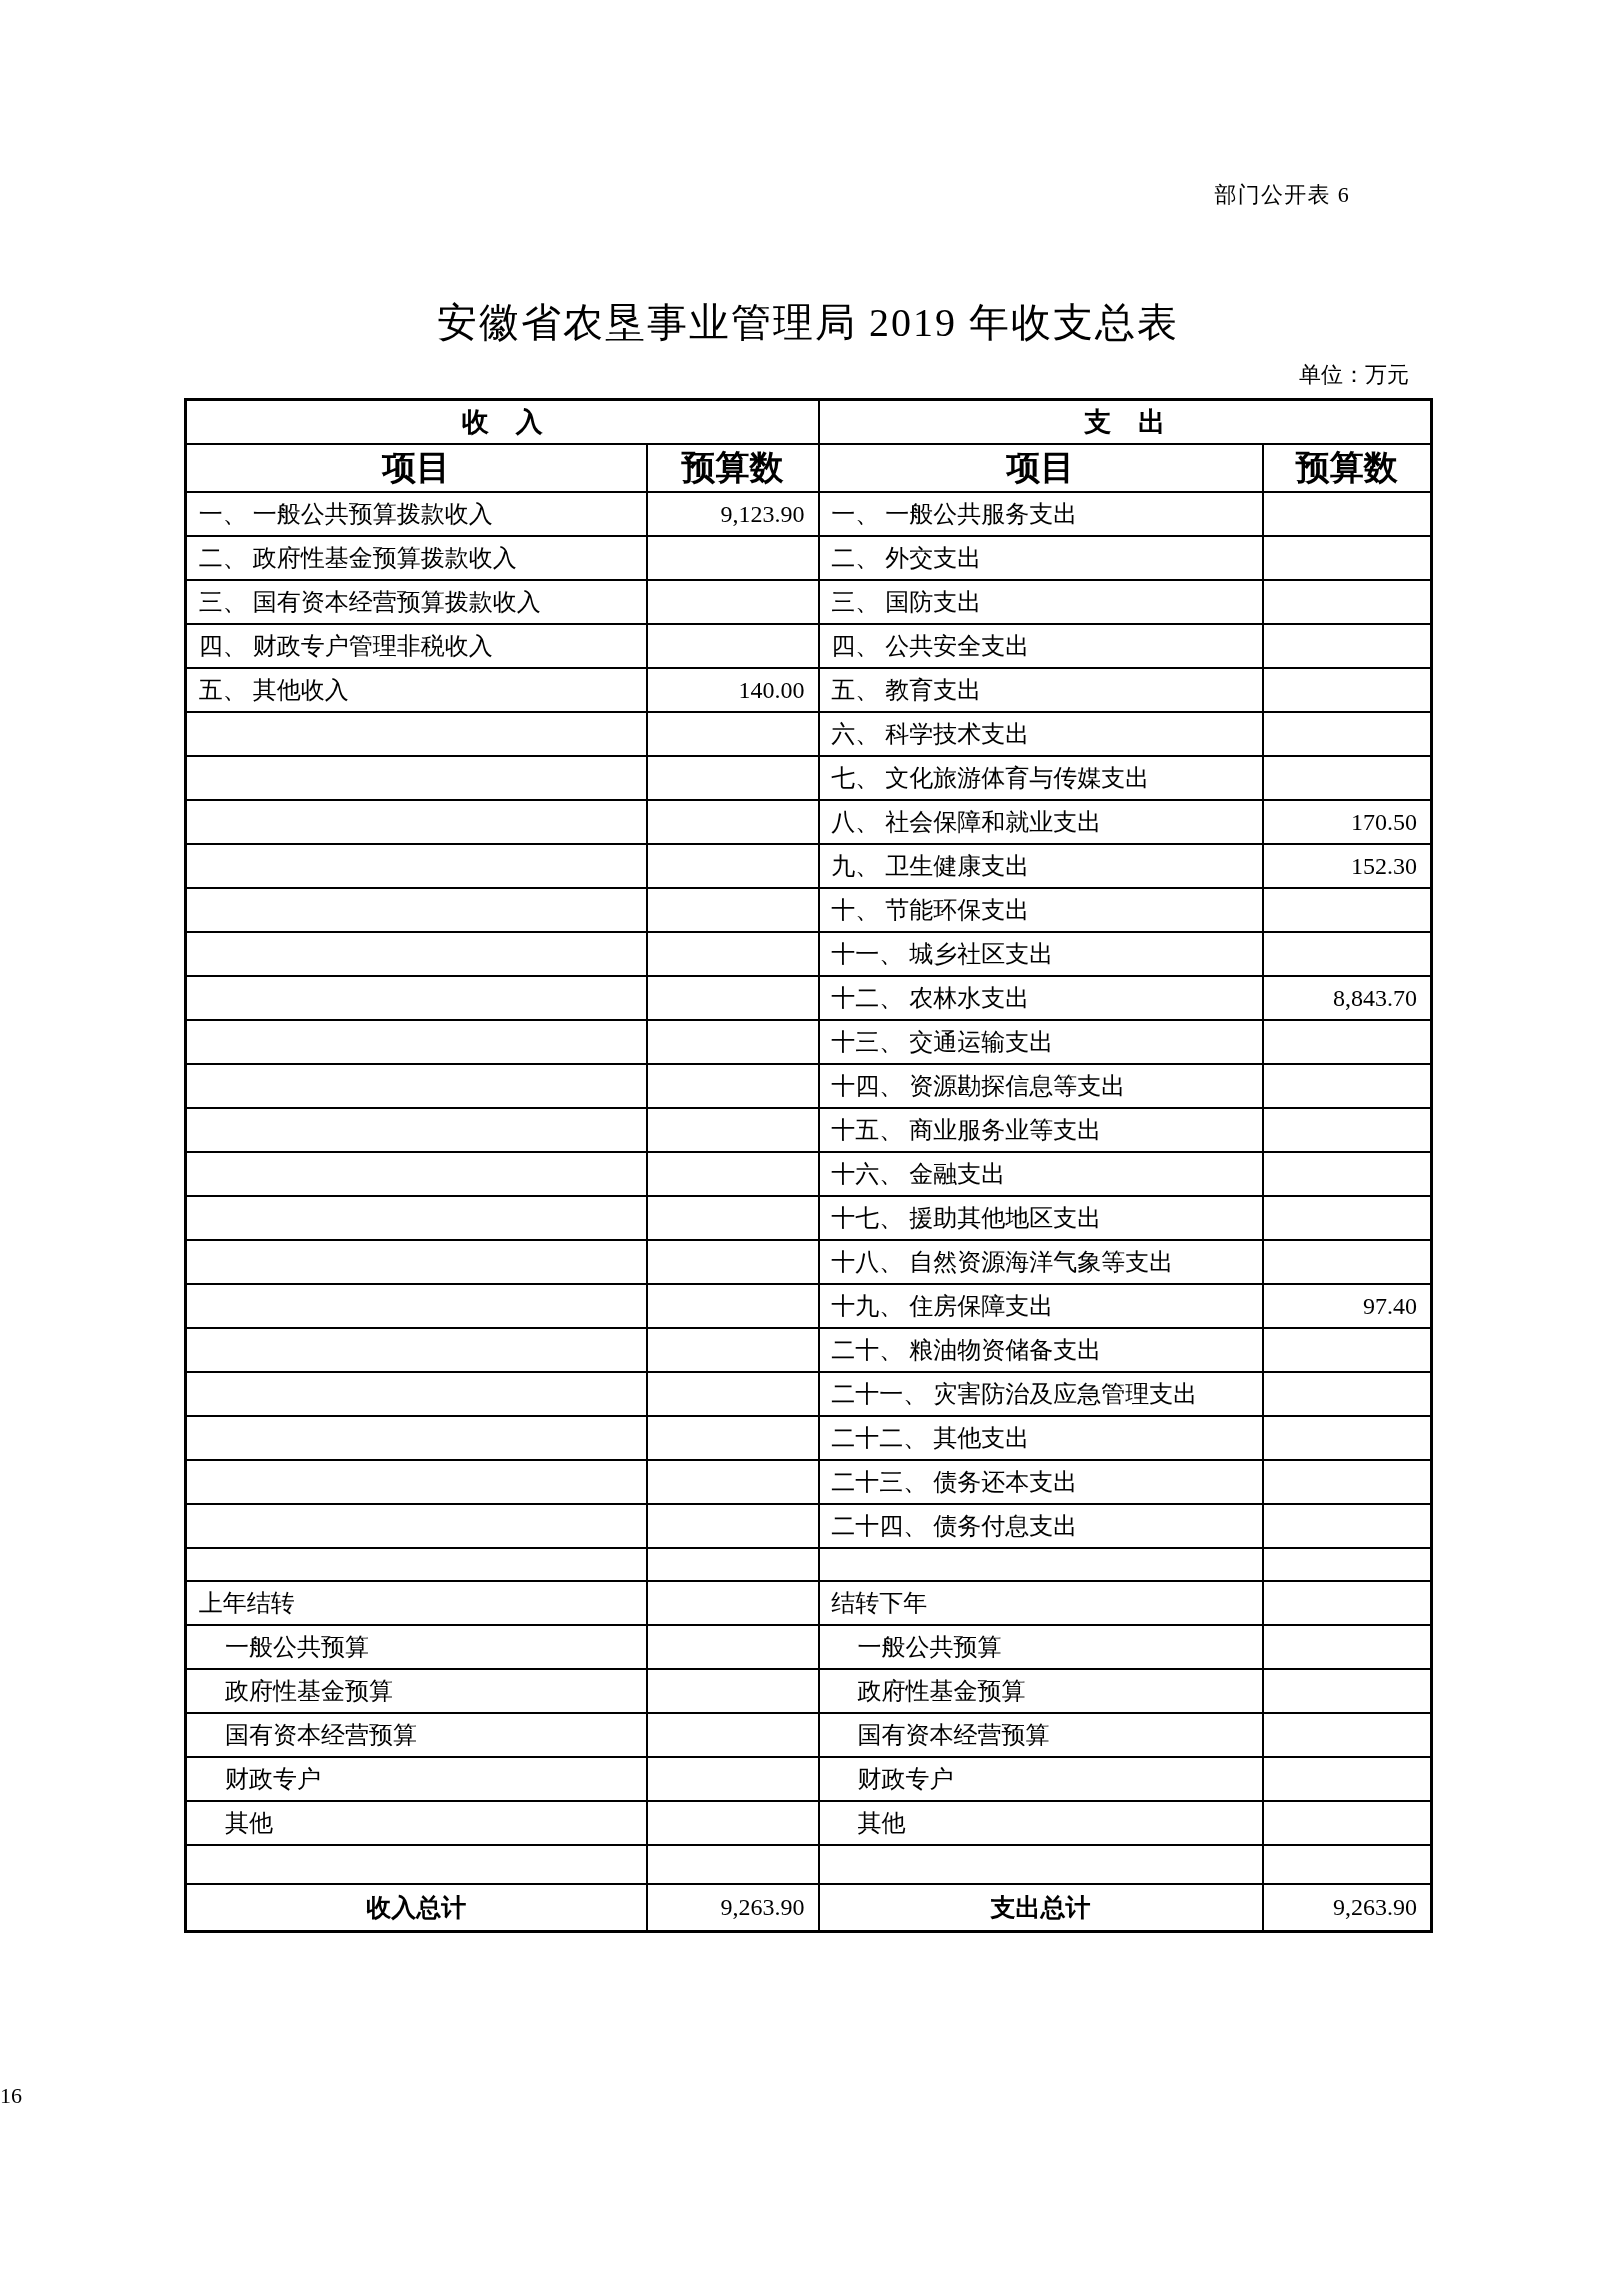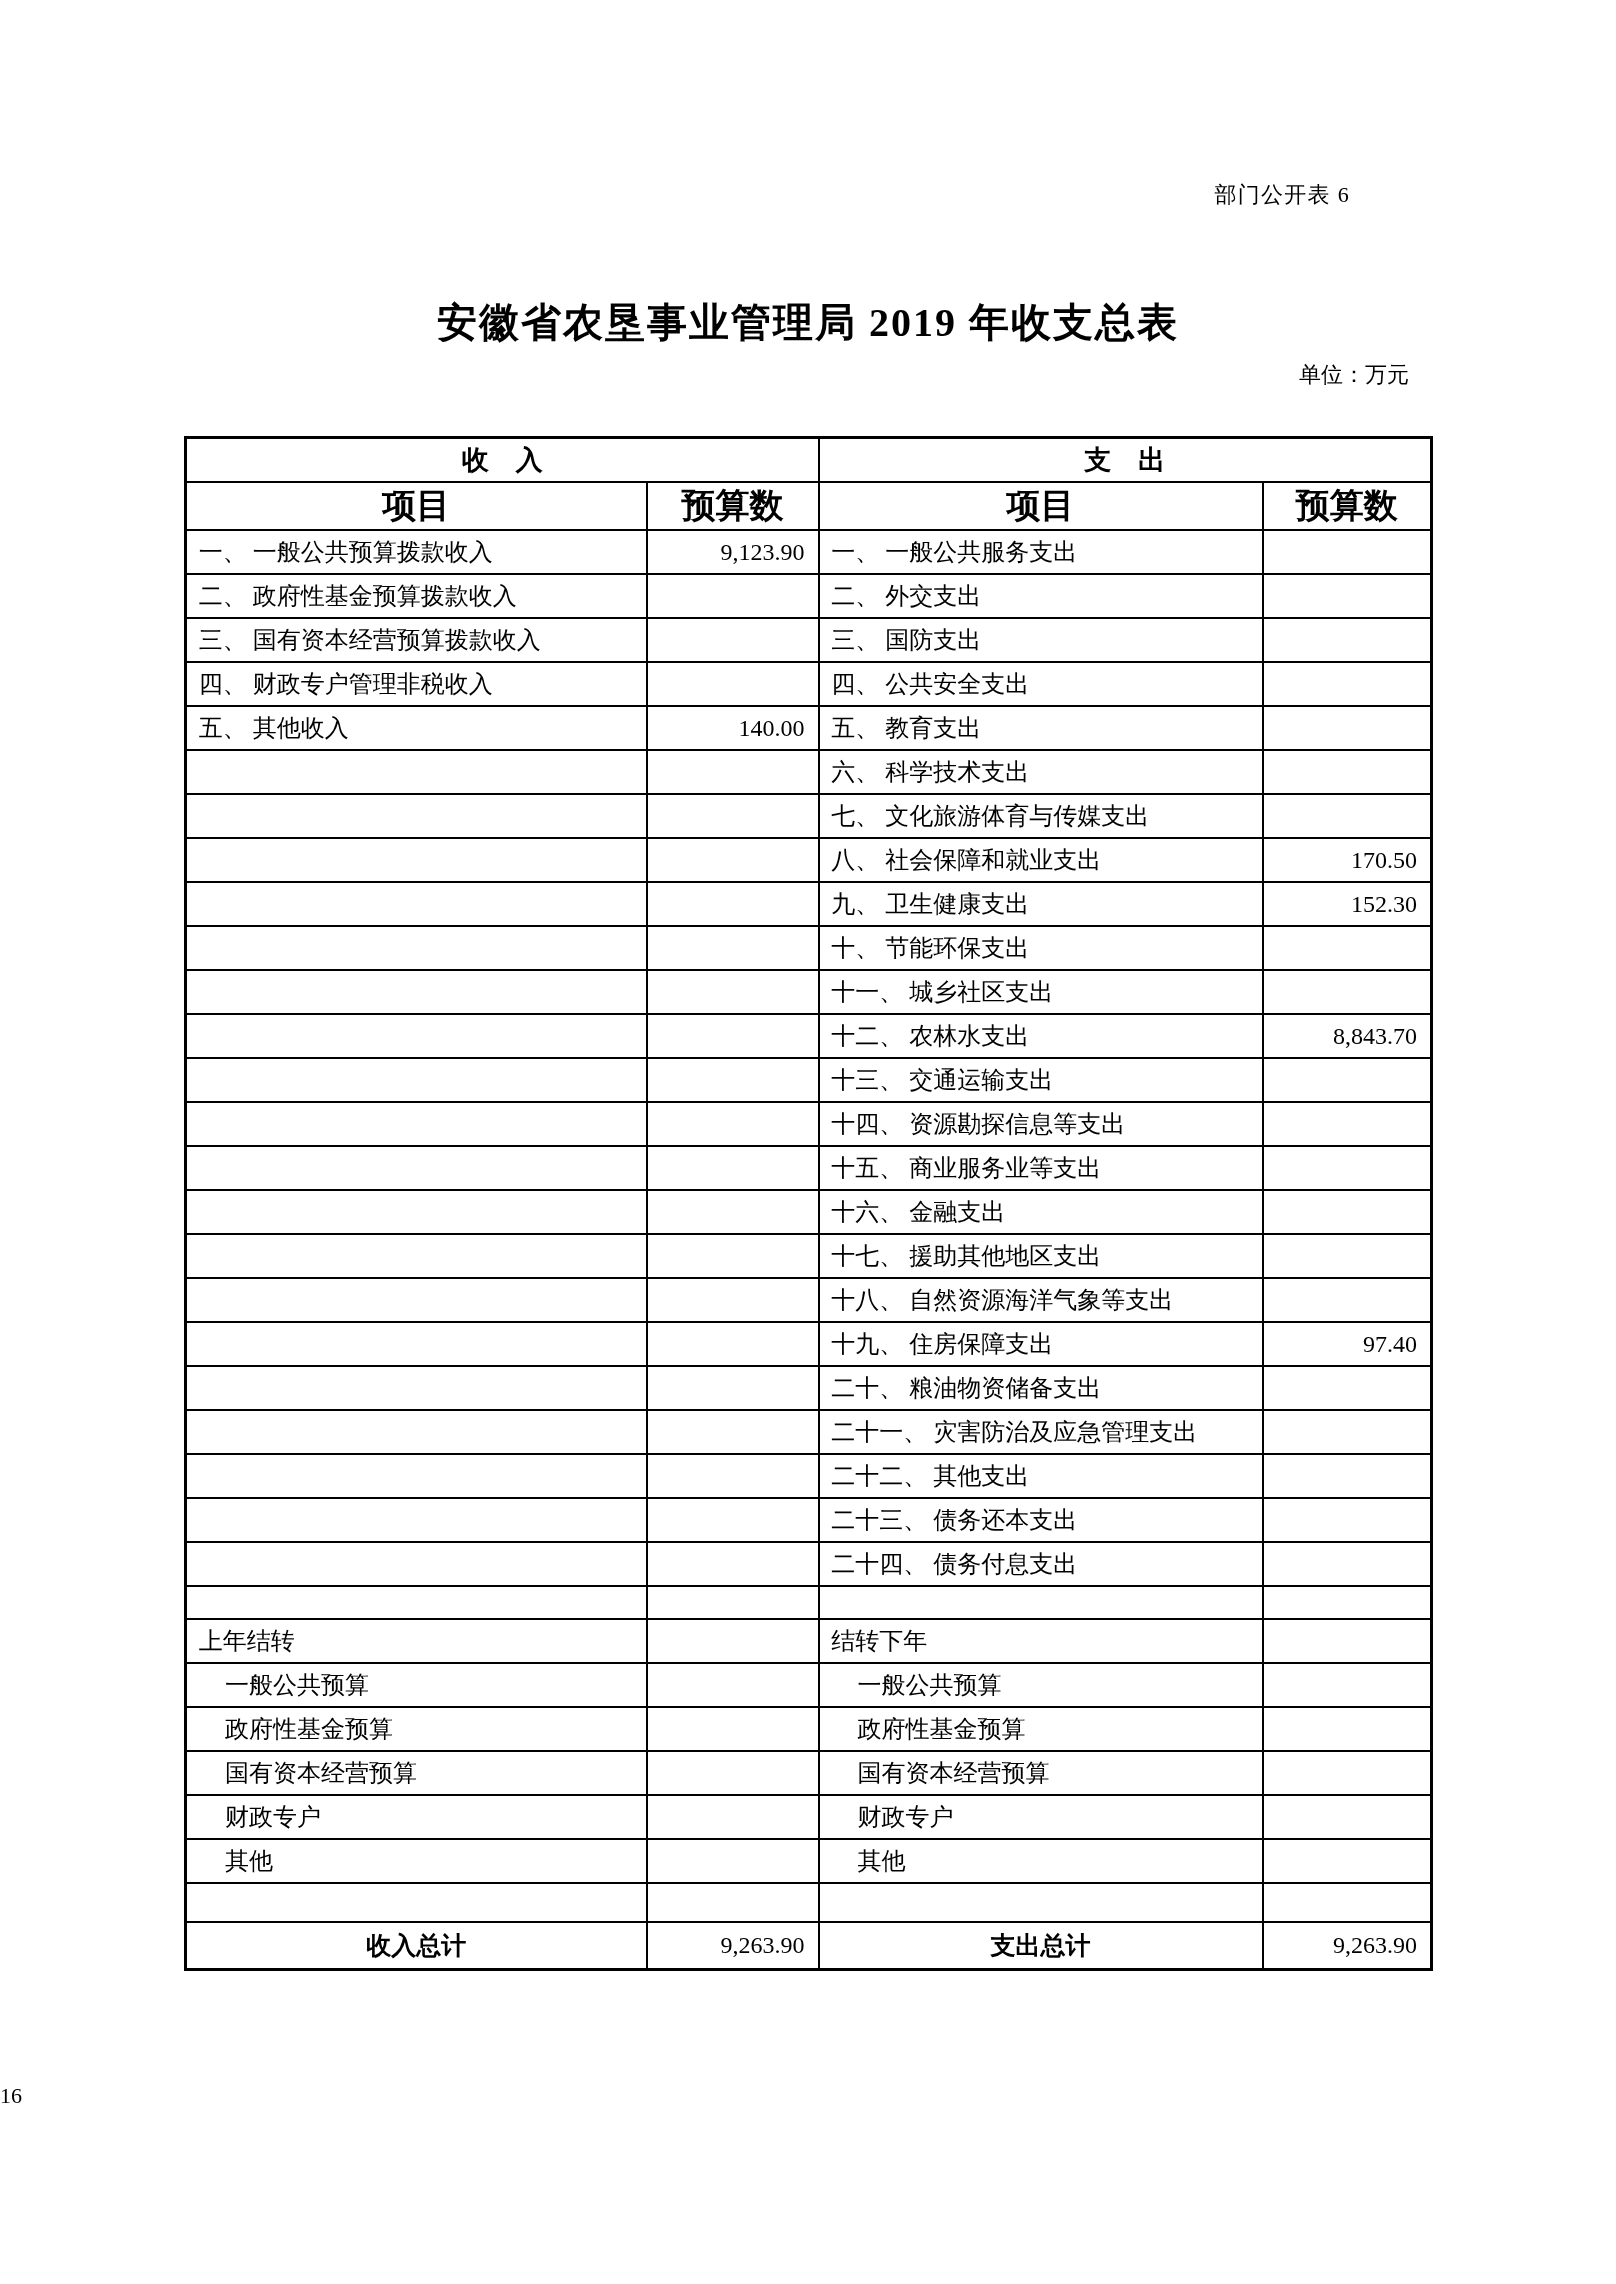--- a/index.html
+++ b/index.html
@@ -8,28 +8,28 @@
     background:#ffffff;color:#000;
     font-family:"Liberation Serif","DejaVu Serif",serif;
     position:relative;
   }
   .doc-label{
     position:absolute;top:180px;right:266px;
     font-size:22px;letter-spacing:1.3px;
   }
   .title{
     position:absolute;top:268px;left:0;width:100%;
-    text-align:center;font-size:40px;font-weight:bold;letter-spacing:2px;
+    text-align:center;font-size:40px;font-weight:normal;letter-spacing:2px;
   }
   .unit-label{
     position:absolute;top:360px;right:207px;
     font-size:22px;
   }
   table.budget-table{
-    position:absolute;top:436px;left:184px;width:1246px;
+    position:absolute;top:398px;left:184px;width:1246px;
     border-collapse:collapse;table-layout:fixed;
     border:3.3px solid #000;
   }
   .budget-table th,.budget-table td{
     border:2px solid #000;
     font-size:24px;
     overflow:hidden;white-space:nowrap;
     padding:0;
   }
   tr.section-row th{height:42px;font-size:27px;font-weight:bold;text-align:center;}

